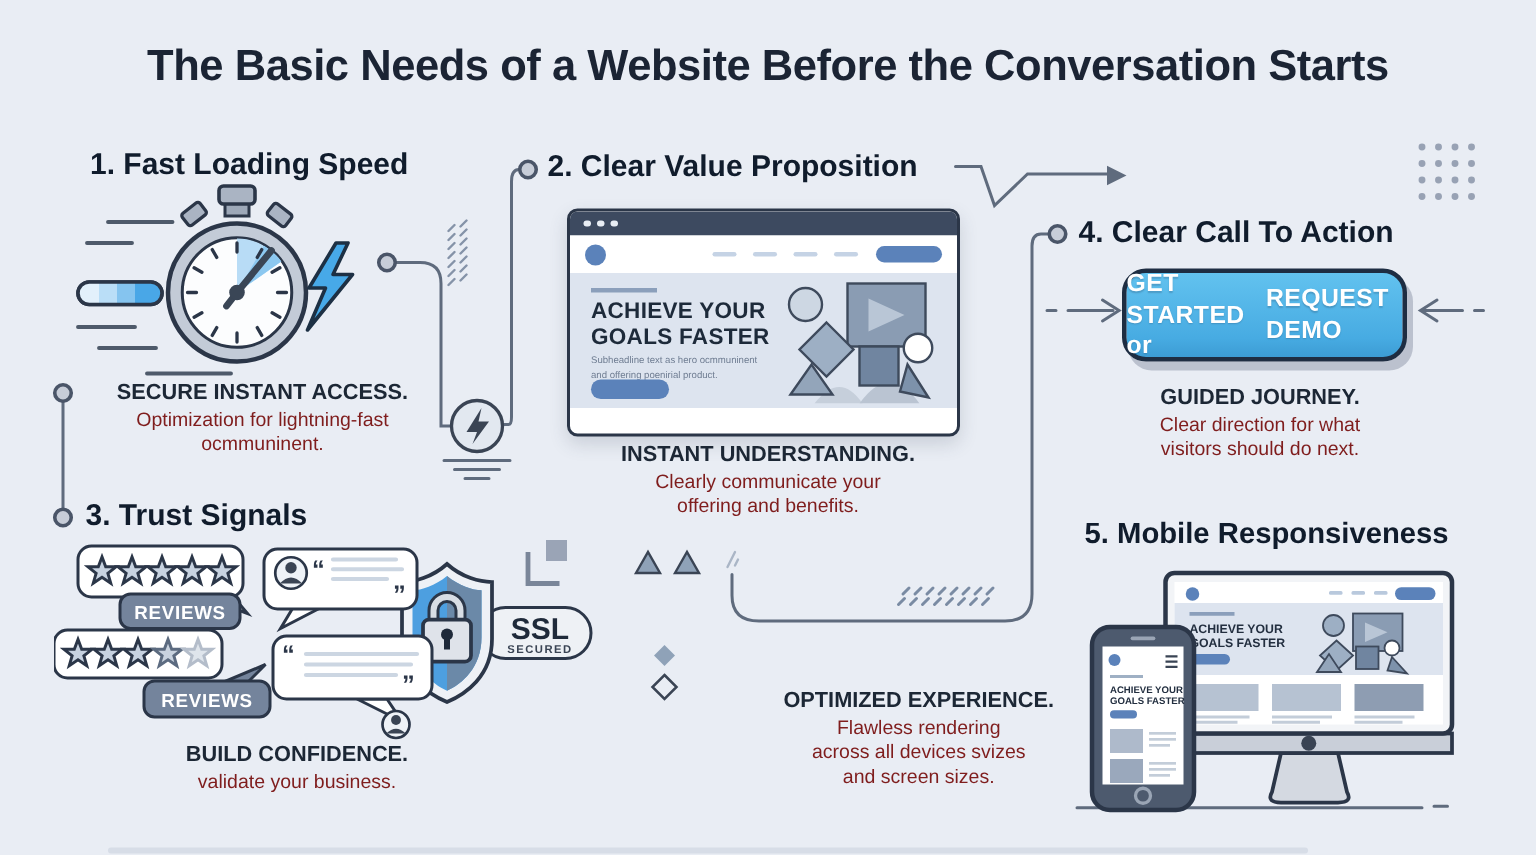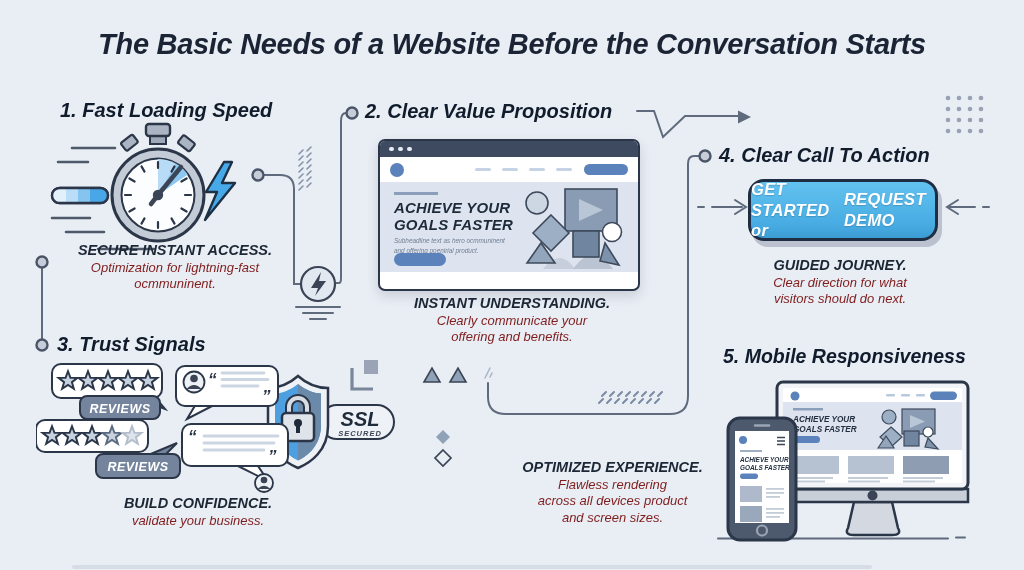--- a/index.html
+++ b/index.html
@@ -1,18 +1,18 @@
 <!DOCTYPE html>
 <html><head>
 <meta charset="utf-8">
 <style>
   html,body{margin:0;padding:0;}
   .canvas{
     position:relative;width:1024px;height:570px;overflow:hidden;
-    background:#e9edf4;font-family:"Liberation Sans",sans-serif;font-style:italic;
+    background:#e9edf4;font-family:"Liberation Sans",sans-serif;
   }
   .title{
     position:absolute;left:0;top:28px;width:1024px;text-align:center;
     font-size:29px;font-weight:bold;color:#1b2434;letter-spacing:-0.3px;
   }
   .sec-h{
     position:absolute;font-size:20px;font-weight:bold;color:#101c2c;white-space:nowrap;
   }
   .caption{position:absolute;text-align:center;line-height:1.28;}
   .caption .tag{font-weight:bold;font-size:14.5px;color:#1c2735;}
@@ -174,21 +174,21 @@
     </g>
 
     <g>
       <path d="M113,82 L120,73 L143,45" stroke="#3a4656" stroke-width="4.5" fill="none" stroke-linecap="round"></path>
       <circle cx="120" cy="73" r="5.2" fill="#3a4656"></circle>
     </g>
 
     <path d="M186,40 L168,70 H179 L167,98 L197,61 H184 L194,40 Z" fill="#47a9e8" stroke="#1d3044" stroke-width="2.4" stroke-linejoin="round"></path>
   </svg>
 
-  <div class="caption" style="left:55px;top:241px;width:240px;">
+  <div class="caption" style="left:55px;top:253px;width:240px;">
     <div class="tag">SECURE INSTANT ACCESS.</div>
     <div class="ln">Optimization for lightning-fast</div>
     <div class="ln">ocmmuninent.</div>
   </div>
 
   <div class="sec-h" style="left:365px;top:100px;">2. Clear Value Proposition</div>
 
   <div class="browser">
     <div class="b-head">
       <span class="dot"></span>
@@ -415,18 +415,18 @@
           <rect x="68" y="142" width="18" height="1.8"></rect>
           <rect x="68" y="146" width="14" height="1.8"></rect>
         </g>
       <circle cx="64" cy="160.5" r="5" fill="none" stroke="#9aa5b5" stroke-width="2.2"></circle>
     </g>
   </svg>
 
   <div class="caption" style="left:500px;top:458px;width:225px;">
     <div class="tag">OPTIMIZED EXPERIENCE.</div>
     <div class="ln">Flawless rendering</div>
-    <div class="ln">across all devices product</div>
+    <div class="ln">across all devices svizes</div>
     <div class="ln">and screen sizes.</div>
   </div>
 
   <div class="bottom-band"></div>
 </div>
 
 </body></html>

